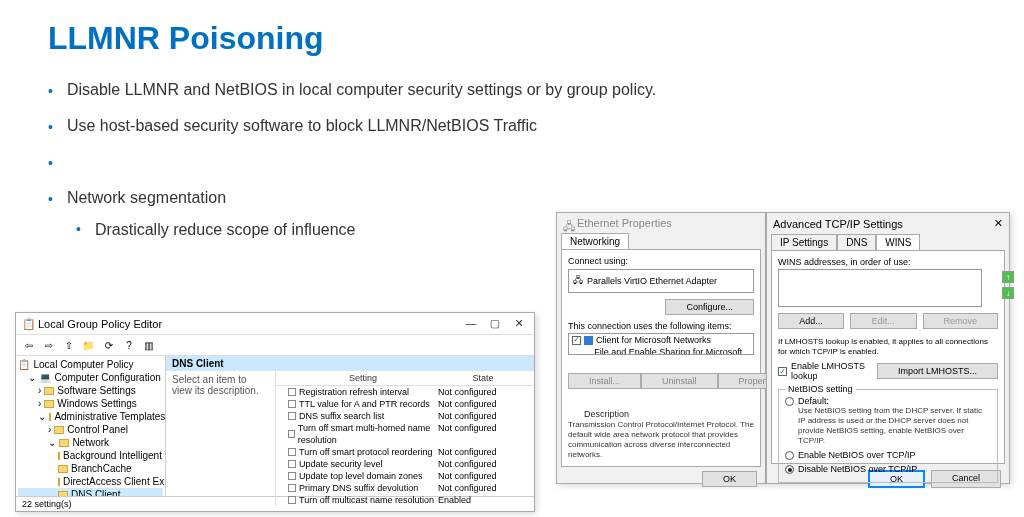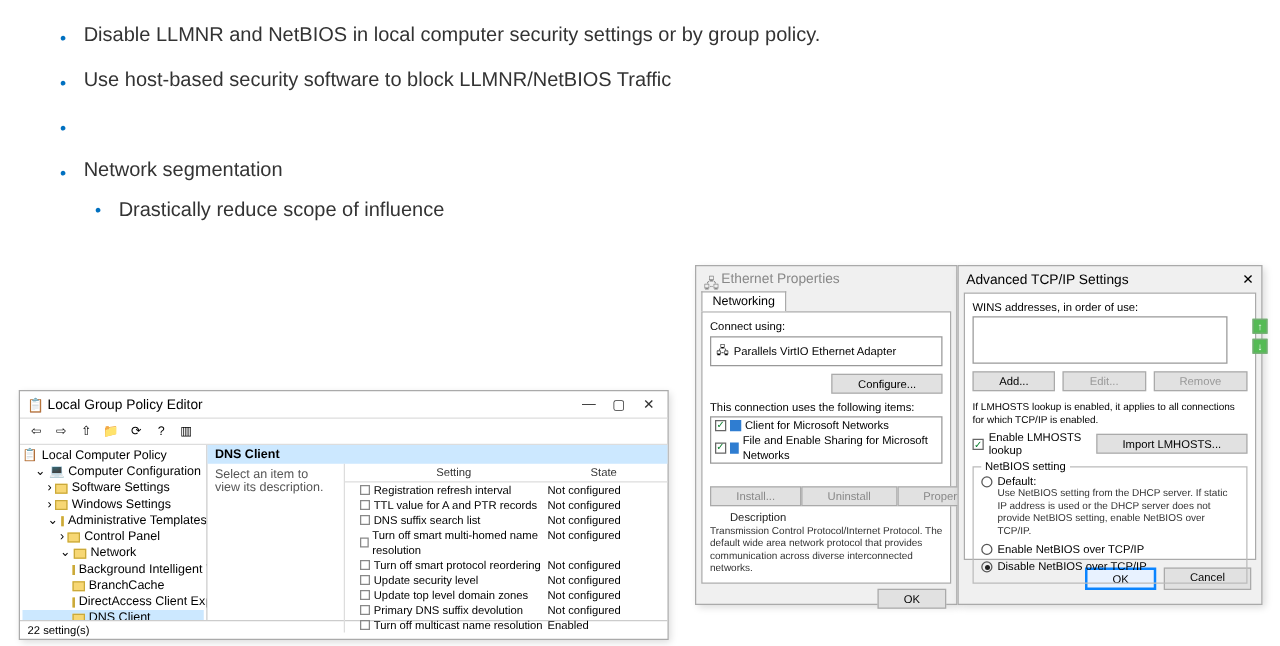--- a/index.html
+++ b/index.html
@@ -55,21 +55,21 @@
   .btn { background: #e1e1e1; border: 1px solid #aaa; padding: 2px 20px; font-size: 9px; text-align: center; }
   .btn.right { margin-left: auto; }
   .eth-itemsbox { border: 1px solid #999; height: 78px; overflow: hidden; margin-top: 2px; }
   .eth-item { display: flex; align-items: center; gap: 3px; padding: 0 3px; line-height: 12px; }
   .eth-item.sel { background: #cce8ff; }
   .chk { width: 9px; height: 9px; border: 1px solid #666; display: inline-flex; align-items: center; justify-content: center; font-size: 8px; color: #0a7f2e; }
   .proto-icon { width: 9px; height: 9px; background: #3fa64a; display: inline-block; }
   .proto-icon.blue { background: #2f7dd1; }
   .eth-btnrow { display: flex; gap: 0; margin-top: 18px; }
   .eth-btnrow .btn { flex: 1; color: #888; }
-  .eth-desc-hdr { margin-top: 4px; font-size: 9px; color: #222; padding-left: 16px; }
+  .eth-desc-hdr { margin-top: 20px; font-size: 9px; color: #222; padding-left: 16px; }
   .eth-desc { font-size: 8px; color: #333; line-height: 10px; margin-top: 1px; }
   .eth-bottom { display: flex; gap: 6px; padding: 4px 8px 6px; justify-content: flex-end; }
 
   
   .adv-window { position: absolute; left: 766px; top: 212px; width: 244px; height: 272px; border: 1px solid #aaa; background: #f0f0f0; font-family: "Segoe UI", Tahoma, sans-serif; font-size: 9px; box-shadow: 2px 2px 6px rgba(0,0,0,.15); }
   .adv-titlebar { display: flex; align-items: center; padding: 4px 6px; font-size: 11px; }
   .adv-win-btns { margin-left: auto; display: flex; gap: 6px; }
   .adv-tabs { display: flex; padding: 0 4px; gap: 0; }
   .adv-tabs span { background: #f0f0f0; border: 1px solid #aaa; border-bottom: none; padding: 2px 8px; font-size: 10px; }
   .adv-tabs span.active { background: #fff; }
@@ -88,20 +88,21 @@
   .radio { width: 9px; height: 9px; border: 1px solid #555; border-radius: 50%; display: inline-flex; align-items: center; justify-content: center; flex-shrink:0; margin-top:1px;}
   .radio.checked::after { content: ""; width: 4px; height: 4px; background: #222; border-radius: 50%; }
   .radio-sub { font-size: 8px; color: #333; }
   .adv-bottom { display: flex; gap: 6px; padding: 6px 8px 6px; justify-content: flex-end; }
   .btn.primary { border: 2px solid #0a84ff; background: #e8f2ff; }
 </style>
 </head>
 <body>
 
 <div class="slide">
+  <div class="title">LLMNR Poisoning</div>
   <ul class="bullets">
     <li>
         <span class="dot">•</span>
         <span>Disable LLMNR and NetBIOS in local computer security settings or by group policy.</span>
       </li>
     <li>
         <span class="dot">•</span>
         <span>Use host-based security software to block LLMNR/NetBIOS Traffic</span>
       </li>
     <li>
@@ -274,20 +275,25 @@
   </div>
 </div>
 
 <div class="adv-window">
   <div class="adv-titlebar">
     <span>Advanced TCP/IP Settings</span>
     <div class="adv-win-btns">
         <span>✕</span>
       </div>
   </div>
+  <div class="adv-tabs">
+    <span>IP Settings</span>
+    <span>DNS</span>
+    <span class="active">WINS</span>
+  </div>
   <div class="adv-panel">
     <div>WINS addresses, in order of use:</div>
     <div style="position:relative; padding-right:16px;">
       <div class="wins-box"></div>
       <div class="wins-arrows">
         <span>↑</span>
         <span>↓</span>
       </div>
     </div>
     <div class="wins-btnrow">

